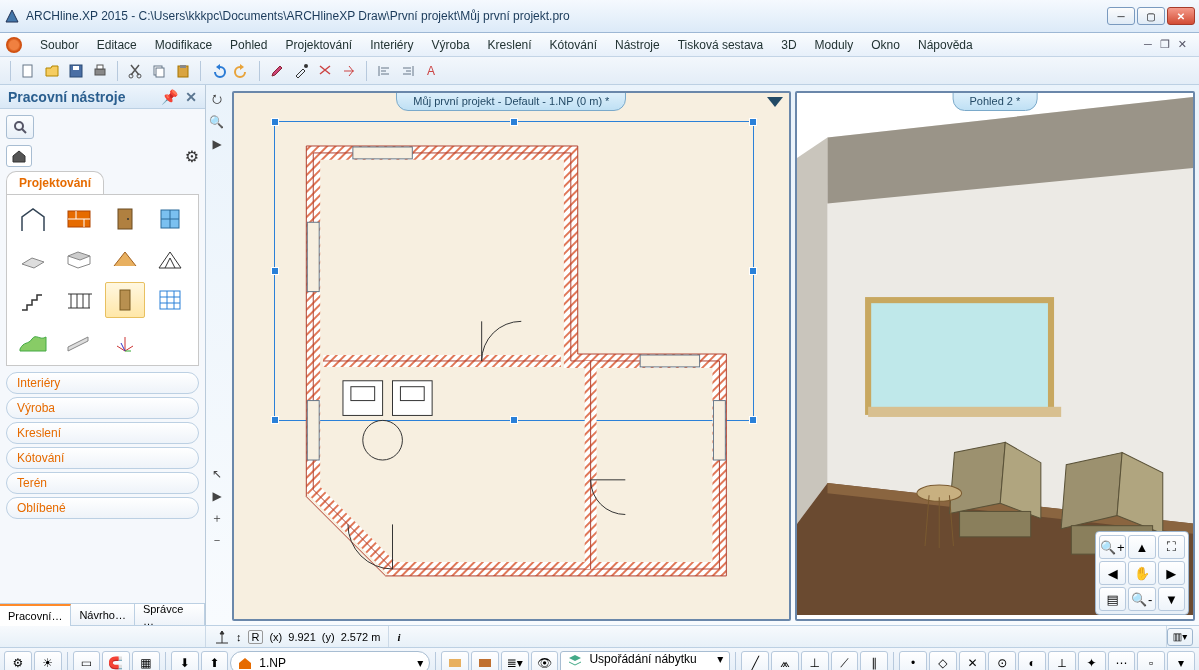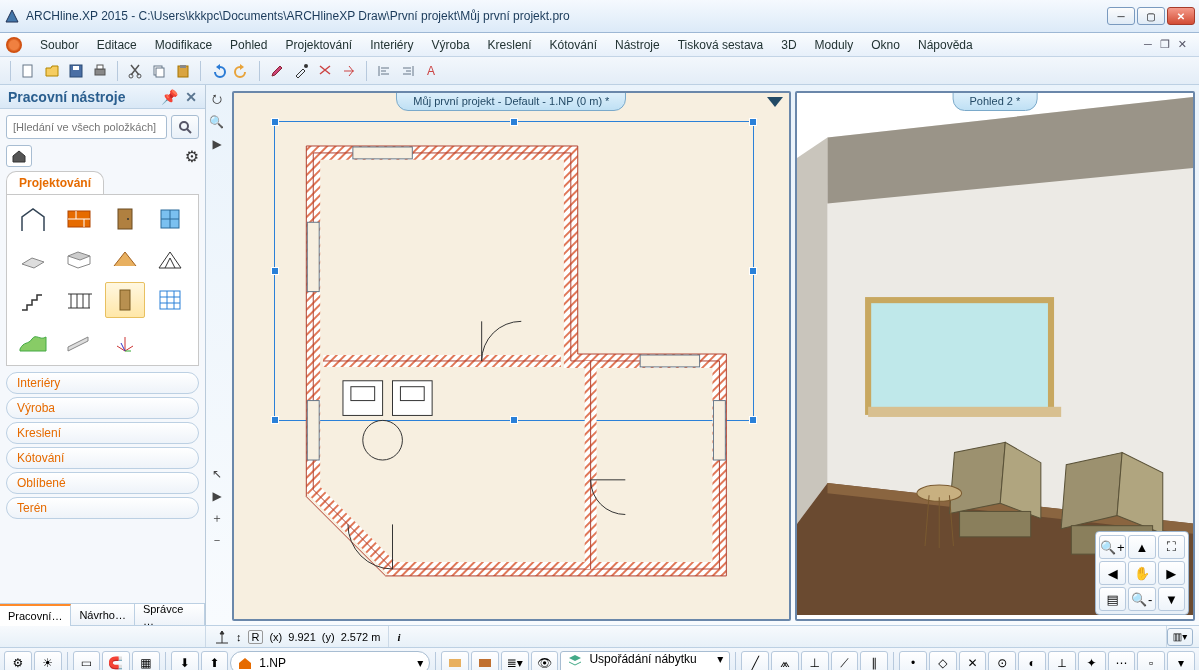--- a/index.html
+++ b/index.html
@@ -230,21 +230,20 @@
 
 <div class="main">
 
   <div class="left-panel">
     <div class="panel-header">
       <span>Pracovní nástroje</span>
       <span class="pin">📌</span>
       <span class="x">✕</span>
     </div>
     <div class="search-row">
-      <input class="search-input" placeholder="[Hledání ve všech položkách]" style="">
       <div class="search-btn">
         <svg class="ico" viewBox="0 0 16 16">
             <circle cx="7" cy="7" r="4" fill="none" stroke="#556" stroke-width="2"></circle>
             <path d="M10 10l4 4" stroke="#556" stroke-width="2"></path>
           </svg>
       </div>
     </div>
     <div class="nav-row">
       <div class="nav-home">
         <svg class="ico" viewBox="0 0 16 16">
@@ -339,22 +338,22 @@
             <path d="M15 24l-4-8" stroke="#33c"></path>
           </svg>
         </div>
       <div class="tool-cell"></div>
     </div>
     <div class="cat-list">
       <div class="cat-bar">Interiéry</div>
       <div class="cat-bar">Výroba</div>
       <div class="cat-bar">Kreslení</div>
       <div class="cat-bar">Kótování</div>
+      <div class="cat-bar">Terén</div>
       <div class="cat-bar">Oblíbené</div>
-      <div class="cat-bar">Terén</div>
     </div>
     <div class="left-bottom-tabs">
       <div class="lt-tab active">Pracovní…</div>
       <div class="lt-tab">Návrho…</div>
       <div class="lt-tab">Správce …</div>
     </div>
   </div>
 
   <div class="stage">
     <div class="stage-toolbar-left">

